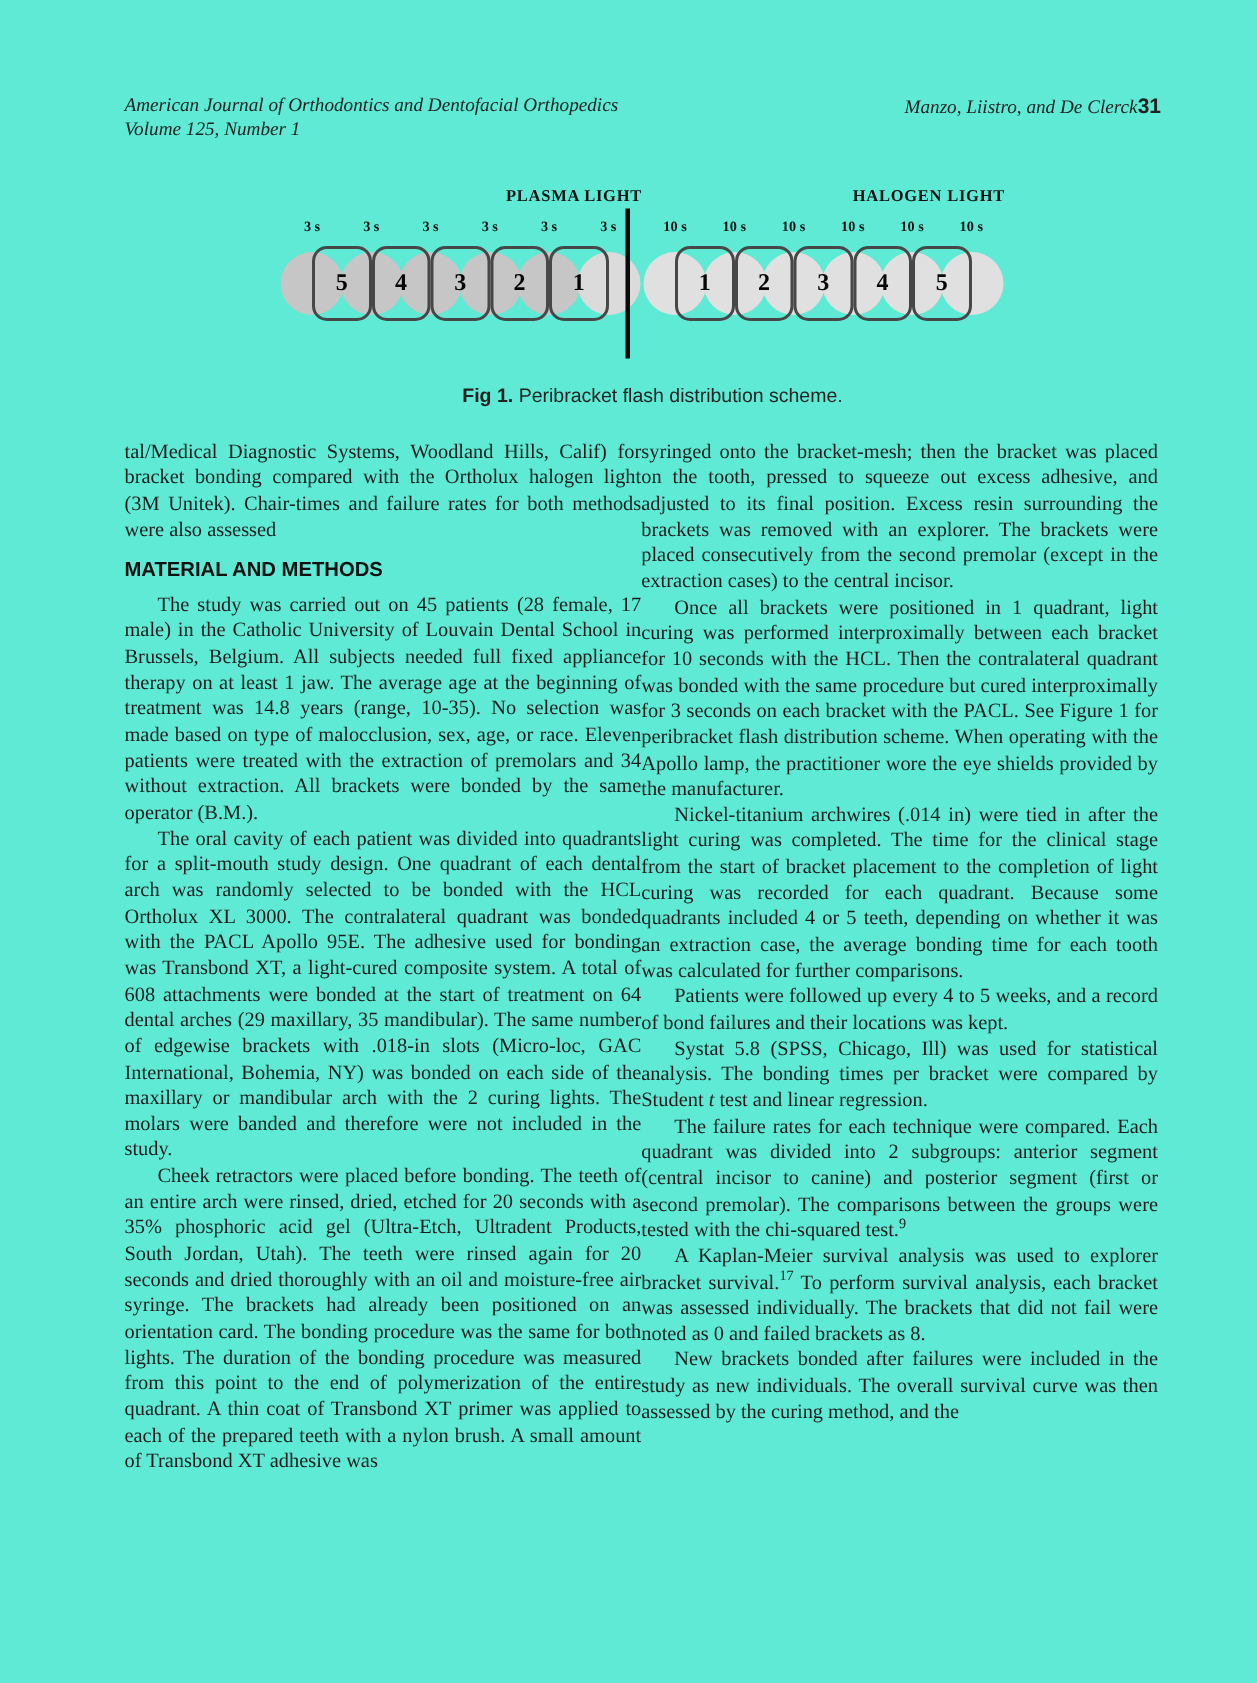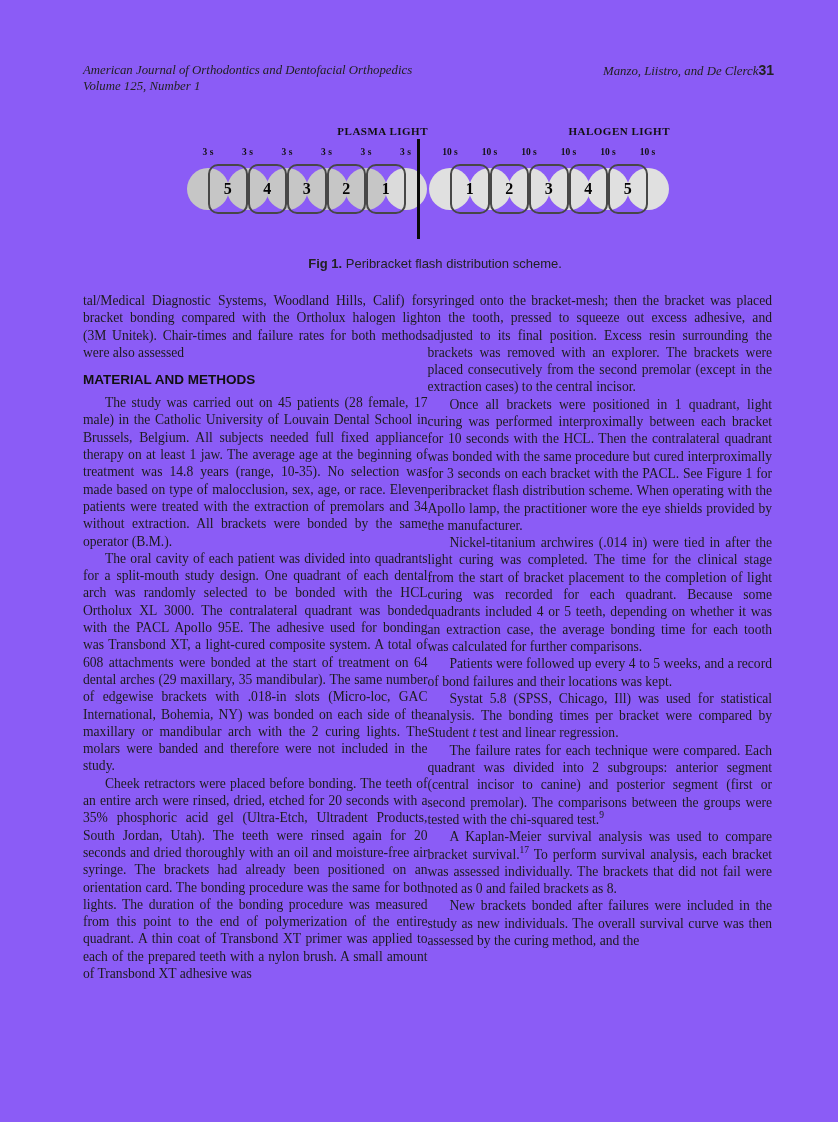--- a/index.html
+++ b/index.html
@@ -1,20 +1,20 @@
 <!DOCTYPE html>
 <html><head>
 <meta charset="utf-8">
 <style>
   * { box-sizing: border-box; margin: 0; padding: 0; }
   html, body { background: #e9e9e9; }
   .page {
     position: relative;
     width: 838px; height: 1122px;
-    background: #8b5cf6;
+    background: #5eead4;
     margin: 0 auto;
     overflow: hidden;
     font-family: "Liberation Serif", serif;
     color: #1c1c1c;
   }
   
   .header {
     position: absolute; top: 62px; left: 83px; right: 64px;
     display: flex; justify-content: space-between; align-items: flex-start;
     font: italic 12.8px/16px "Liberation Serif", serif;
@@ -166,18 +166,18 @@
         <p class="indent"><span>The oral cavity of each patient was divided into quadrants for a split-mouth study design. One quadrant of each dental arch was randomly selected to be bonded with the HCL Ortholux XL 3000. The contralateral quadrant was bonded with the PACL Apollo 95E. The adhesive used for bonding was Transbond XT, a light-cured composite system. A total of 608 attachments were bonded at the start of treatment on 64 dental arches (29 maxillary, 35 mandibular). The same number of edgewise brackets with .018-in slots (Micro-loc, GAC International, Bohemia, NY) was bonded on each side of the maxillary or mandibular arch with the 2 curing lights. The molars were banded and therefore were not included in the study.</span></p>
         <p class="indent"><span>Cheek retractors were placed before bonding. The teeth of an entire arch were rinsed, dried, etched for 20 seconds with a 35% phosphoric acid gel (Ultra-Etch, Ultradent Products, South Jordan, Utah). The teeth were rinsed again for 20 seconds and dried thoroughly with an oil and moisture-free air syringe. The brackets had already been positioned on an orientation card. The bonding procedure was the same for both lights. The duration of the bonding procedure was measured from this point to the end of polymerization of the entire quadrant. A thin coat of Transbond XT primer was applied to each of the prepared teeth with a nylon brush. A small amount of Transbond XT adhesive was</span></p>
       </div>
     <div class="col" id="col-right">
         <p><span>syringed onto the bracket-mesh; then the bracket was placed on the tooth, pressed to squeeze out excess adhesive, and adjusted to its final position. Excess resin surrounding the brackets was removed with an explorer. The brackets were placed consecutively from the second premolar (except in the extraction cases) to the central incisor.</span></p>
         <p class="indent"><span>Once all brackets were positioned in 1 quadrant, light curing was performed interproximally between each bracket for 10 seconds with the HCL. Then the contralateral quadrant was bonded with the same procedure but cured interproximally for 3 seconds on each bracket with the PACL. See Figure 1 for peribracket flash distribution scheme. When operating with the Apollo lamp, the practitioner wore the eye shields provided by the manufacturer.</span></p>
         <p class="indent"><span>Nickel-titanium archwires (.014 in) were tied in after the light curing was completed. The time for the clinical stage from the start of bracket placement to the completion of light curing was recorded for each quadrant. Because some quadrants included 4 or 5 teeth, depending on whether it was an extraction case, the average bonding time for each tooth was calculated for further comparisons.</span></p>
         <p class="indent"><span>Patients were followed up every 4 to 5 weeks, and a record of bond failures and their locations was kept.</span></p>
         <p class="indent"><span>Systat 5.8 (SPSS, Chicago, Ill) was used for statistical analysis. The bonding times per bracket were compared by Student </span><span class="it">t</span><span> test and linear regression.</span></p>
         <p class="indent"><span>The failure rates for each technique were compared. Each quadrant was divided into 2 subgroups: anterior segment (central incisor to canine) and posterior segment (first or second premolar). The comparisons between the groups were tested with the chi-squared test.</span><sup>9</sup></p>
-        <p class="indent"><span>A Kaplan-Meier survival analysis was used to compare bracket survival.</span><sup>17</sup><span> To perform survival analysis, each bracket was assessed individually. The brackets that did not fail were noted as 0 and failed brackets as 8.</span></p>
+        <p class="indent"><span>A Kaplan-Meier survival analysis was used to explorer bracket survival.</span><sup>17</sup><span> To perform survival analysis, each bracket was assessed individually. The brackets that did not fail were noted as 0 and failed brackets as 8.</span></p>
         <p class="indent"><span>New brackets bonded after failures were included in the study as new individuals. The overall survival curve was then assessed by the curing method, and the</span></p>
       </div>
   </div>
 
 </div>
 
 </body></html>

